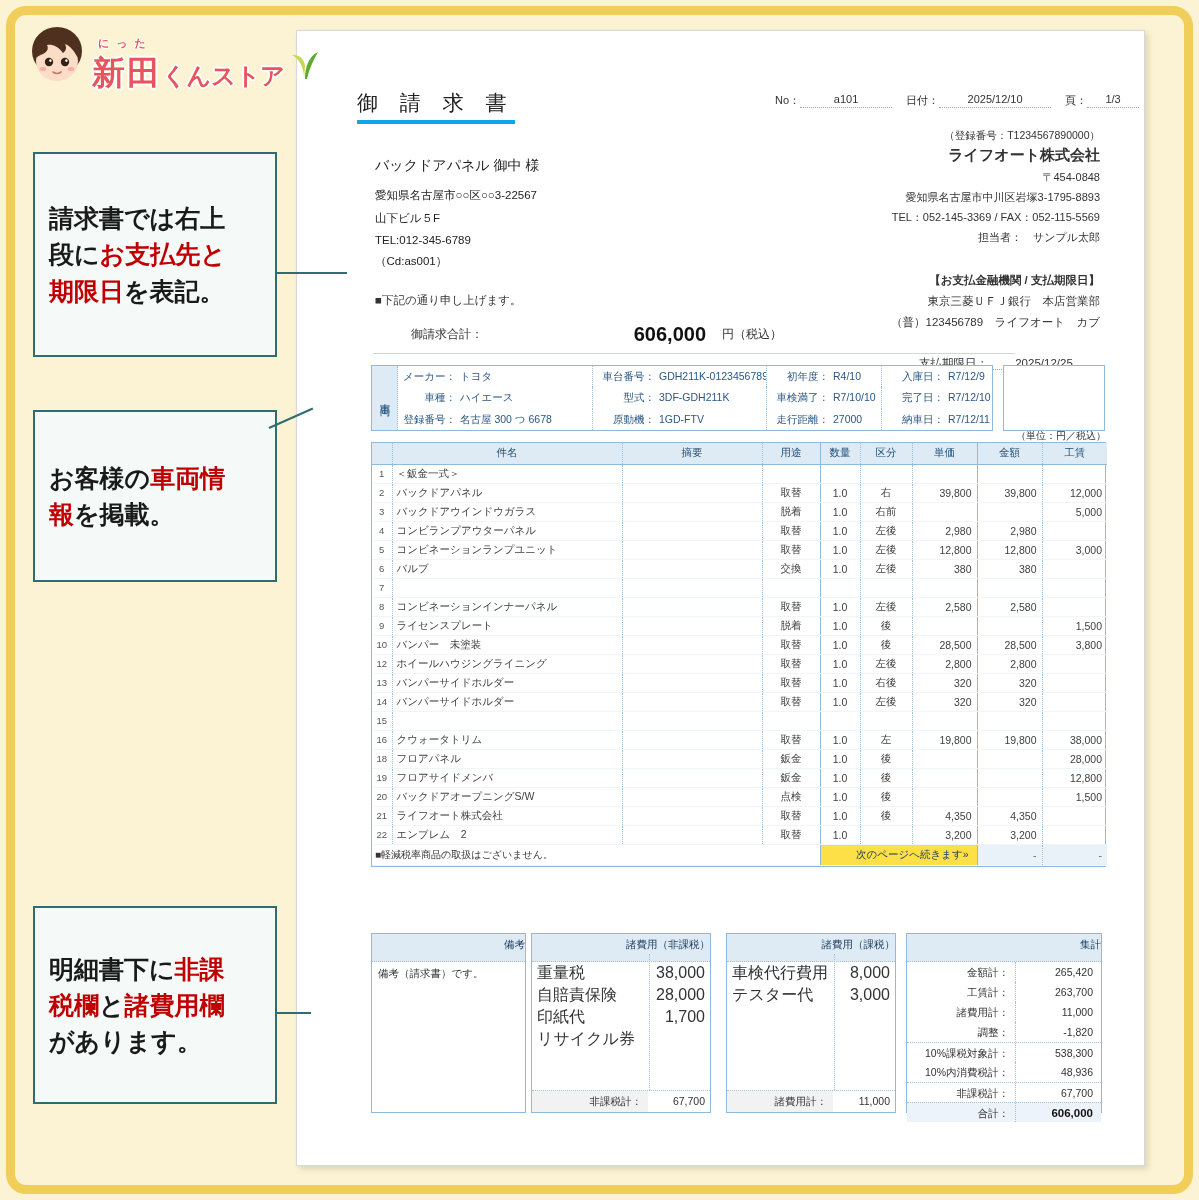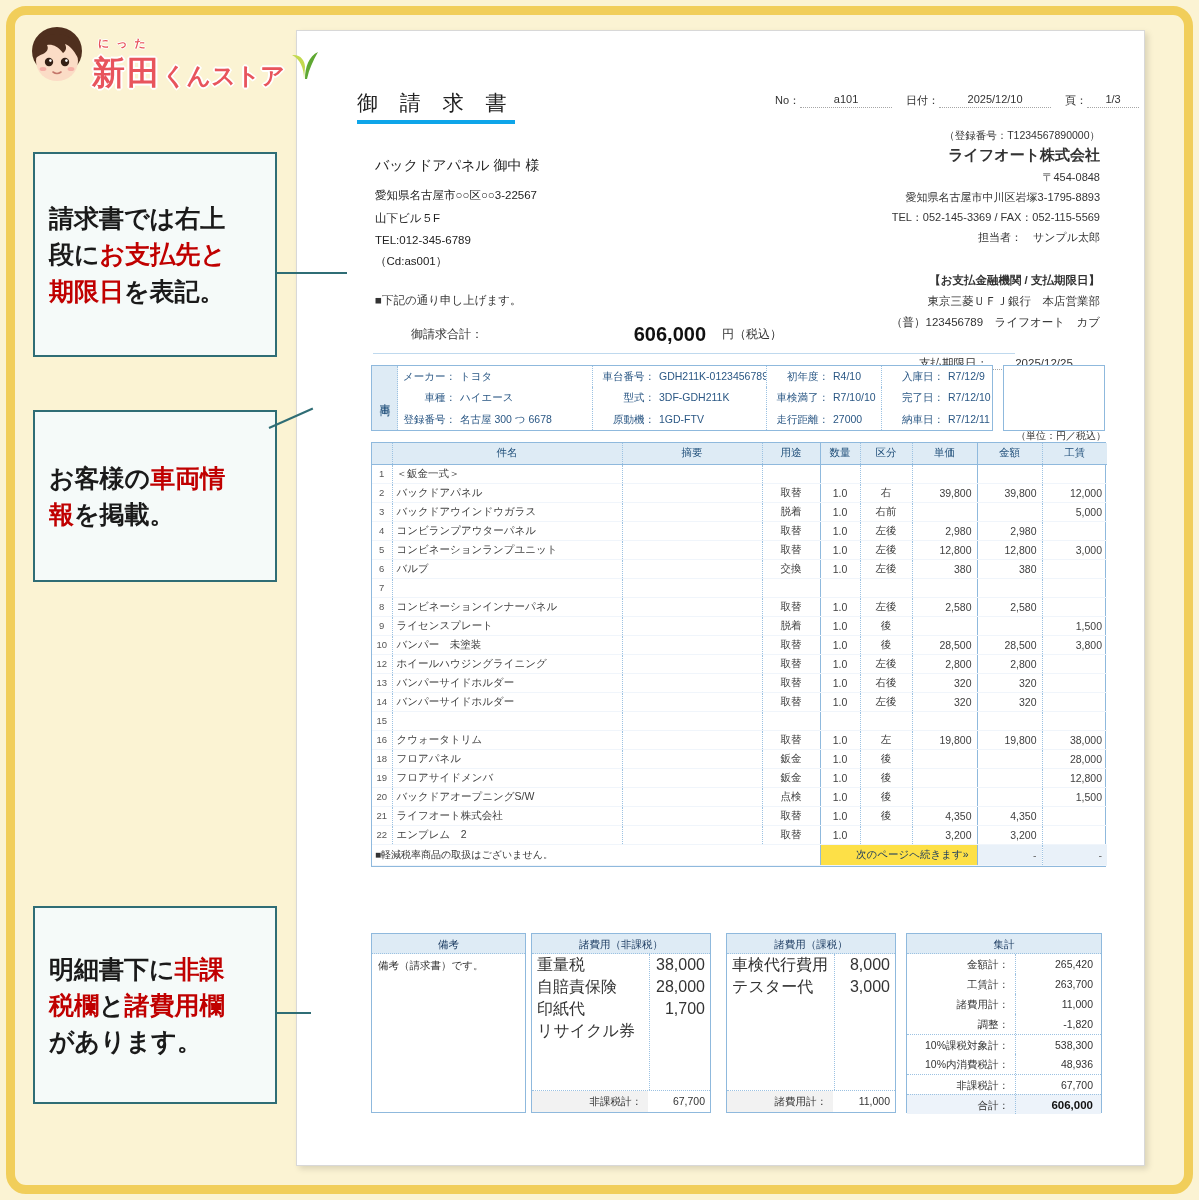--- a/index.html
+++ b/index.html
@@ -86,21 +86,21 @@
   .num { text-align:right; padding-right:5px; }
   tfoot td { height:21px; }
   .f-note { font-size:10px; color:#333; padding-left:3px; text-align:left; border-top:1px dotted #9CC2E2; }
   .f-cont { background:#fde047; text-align:right; padding-right:8px; color:#17375E; border-top:1px dotted #9CC2E2; border-left:1px solid #8FB9DD; }
   .f-dash { background:#E9F1F9; color:#666; border-top:1px dotted #9CC2E2; }
   .f-dash.da { border-left:1px solid #8FB9DD; }
   .f-dash.dl { border-left:1px dotted #9CC2E2; }
 
   
   .bbox { position:absolute; top:902px; height:180px; border:1px solid #8FB9DD; background:#fff; }
-  .bhead { height:20px; background:#DEEBF5; color:#17375E; font-size:10.5px; text-align:center; line-height:20px; border-bottom:1px dotted #9CC2E2; }
+  .bhead { height:28px; background:#DEEBF5; color:#17375E; font-size:10.5px; text-align:right; line-height:20px; border-bottom:1px dotted #9CC2E2; }
   .box-remarks { left:74px; width:155px; }
   .remarks-body { padding:5px 6px; font-size:10.5px; color:#333; }
   .box-nontax { left:234px; width:180px; }
   .box-tax { left:429px; width:170px; }
   .fee-divider { position:absolute; top:20px; bottom:0; border-left:1px dotted #9CC2E2; }
   .frow { height:22px; line-height:22px; display:flex; font-size:16px; color:#333; }
   .flabel { flex:1; padding-left:5px; }
   .famount { width:62px; text-align:right; padding-right:5px; }
   .ffoot { position:absolute; left:0; right:0; bottom:0; height:22px; display:flex; border-top:1px dotted #9CC2E2; font-size:10.5px; }
   .ftlabel { flex:1; background:#F2F2F2; text-align:right; padding-right:6px; line-height:21px; color:#333; }

